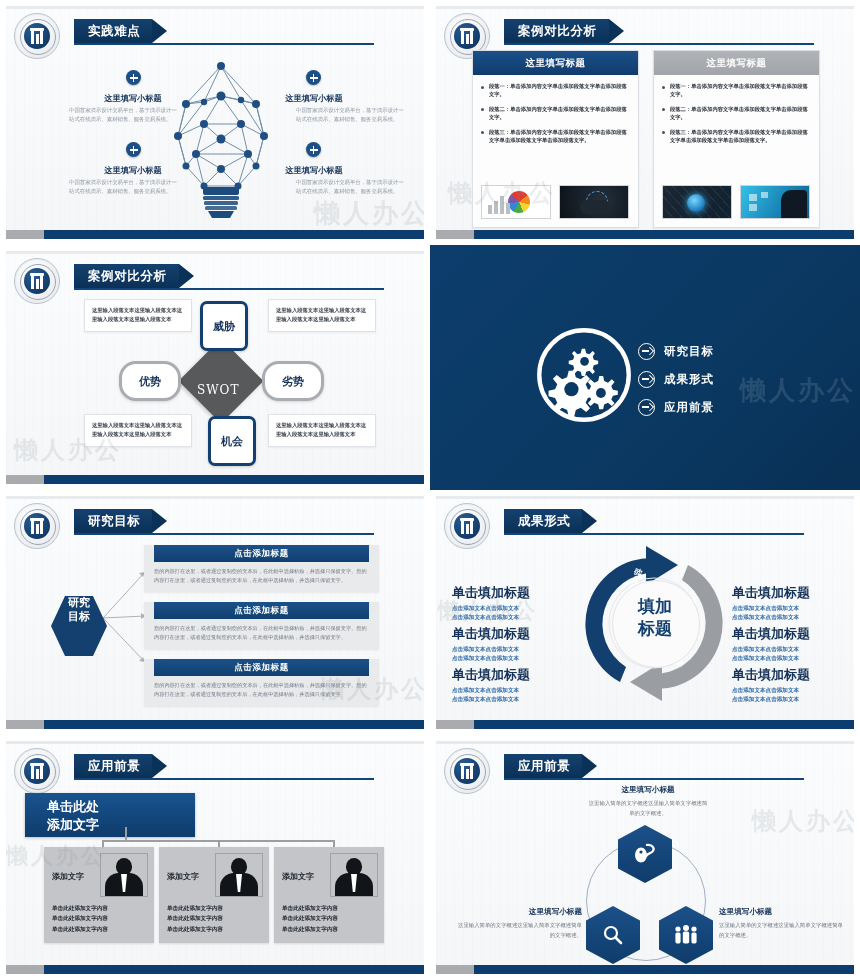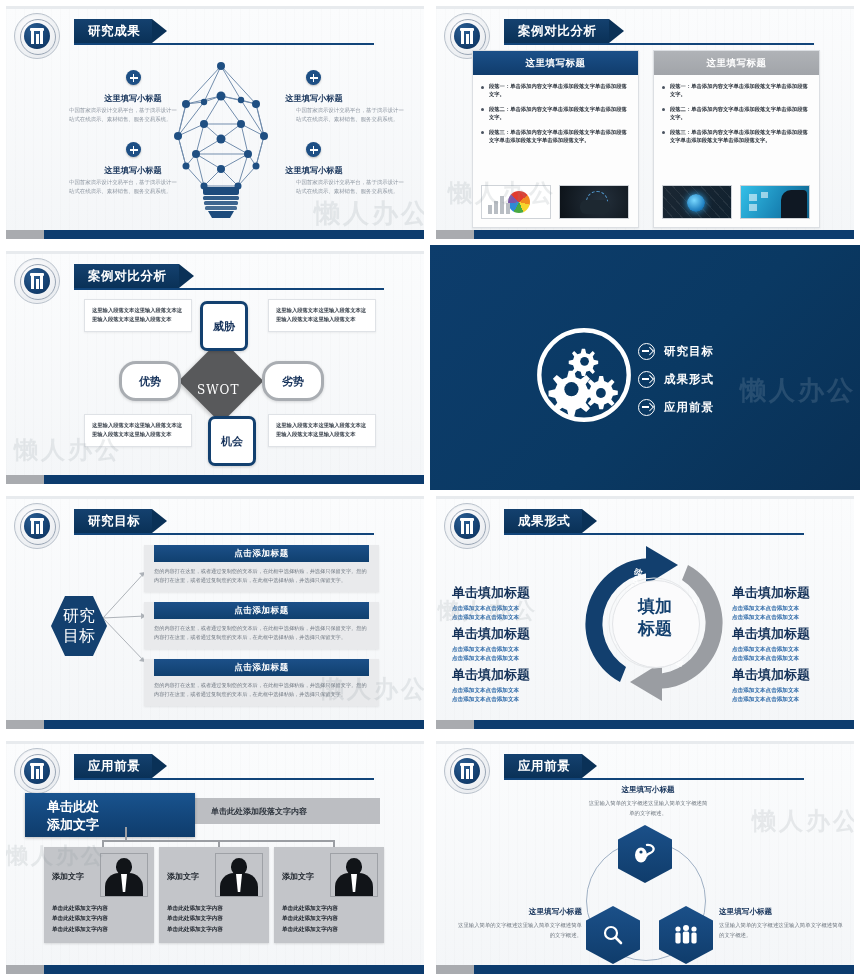--- a/index.html
+++ b/index.html
@@ -94,21 +94,21 @@
   .dark .bigtitle{position:absolute;left:122px;top:32px;color:#fff;font-size:19px;font-weight:bold;line-height:1.35;text-align:center;width:120px;letter-spacing:2px;}
   .gearcircle{position:absolute;left:110px;top:84px;width:88px;height:88px;border-radius:50%;border:4px solid #fff;}
   .dark .li{position:absolute;display:flex;align-items:center;gap:9px;color:#fff;font-size:11.5px;font-weight:bold;letter-spacing:1px;}
   .arrowdot{width:15px;height:15px;border-radius:50%;border:1.6px solid #fff;position:relative;flex:0 0 auto;}
   .arrowdot:before{content:"";position:absolute;left:3px;top:6.3px;width:7px;height:1.7px;background:#fff;}
   .arrowdot:after{content:"";position:absolute;left:7.5px;top:4.3px;width:4.5px;height:4.5px;border-top:1.7px solid #fff;border-right:1.7px solid #fff;transform:rotate(45deg);}
 
   
   .hexmain{position:absolute;left:45px;top:100px;width:56px;height:60px;background:#13406f;
     clip-path:polygon(25% 0%,75% 0%,100% 50%,75% 100%,25% 100%,0% 50%);
-    display:flex;align-items:center;justify-content:center;color:#fff;font-weight:normal;font-size:16px;line-height:1.25;text-align:center;}
+    display:flex;align-items:flex-start;justify-content:center;color:#fff;font-weight:bold;font-size:11px;line-height:1.25;text-align:center;}
   .gcard{position:absolute;left:138px;width:235px;background:#e9eaec;box-shadow:0 1px 2px rgba(0,0,0,.08);}
   .gcard .gh{height:17px;background:linear-gradient(180deg,#1c5089 0%,#10406f 100%);margin:0 10px;display:flex;align-items:center;justify-content:center;color:#fff;font-size:8.5px;font-weight:bold;letter-spacing:.6px;}
   .gcard .gb{padding:5px 10px 7px 10px;font-size:5.2px;line-height:1.75;color:#6f7781;}
 
   
   .cyc{position:absolute;left:138px;top:40px;width:160px;height:175px;}
   .cyc .inner{position:absolute;left:38px;top:44px;width:86px;height:86px;border-radius:50%;border:1px solid #e3e5e8;background:#fbfbfc;}
   .cyc .ctr{position:absolute;left:38px;top:60px;width:86px;text-align:center;color:#13406f;font-weight:bold;font-size:17px;line-height:1.28;}
   .s6 .lab{position:absolute;width:112px;}
   .s6 .lab .h{font-size:13px;font-weight:bold;color:#16335a;margin-bottom:2px;}
@@ -150,21 +150,21 @@
         <div class="gate">
             <div class="bar roof"></div>
             <div class="bar l"></div>
             <div class="bar r"></div>
             <div class="bar m"></div>
           </div>
       </div>
 
       <div class="title-wrap">
         <div class="title">
-            <span>研究成果</span>
+            <span>实践难点</span>
             <span class="arrow"></span>
           </div>
       </div>
       <div class="title-line" style="width:300px"></div>
 
       <svg class="bulb" viewBox="0 0 130 165">
         <g stroke="#6a87a8" stroke-width="1" fill="none" opacity=".95">
           <path d="M65 12 L30 50 L22 82 L30 112 L48 132 L82 132 L100 112 L108 82 L100 50 Z"></path>
           <path d="M65 12 L48 48 M65 12 L85 46 M30 50 L65 42 M100 50 L65 42 M22 82 L48 70 M108 82 L85 70
                    M65 42 L48 70 M65 42 L85 70 M48 70 L85 70 M48 70 L40 100 M85 70 L92 100 M40 100 L92 100
@@ -548,21 +548,20 @@
           </div>
       </div>
       <div class="title-wrap">
         <div class="title">
             <span>应用前景</span>
             <span class="arrow"></span>
           </div>
       </div>
       <div class="title-line" style="width:300px"></div>
 
-      <div class="topbar">单击此处添加段落文字内容</div>
       <div class="topnav">
         <div>单击此处</div>
         <div>添加文字</div>
       </div>
 
       <div class="conn" style="left:119px;top:86px;width:1.5px;height:14px"></div>
       <div class="conn" style="left:96px;top:99px;width:232px;height:1.5px"></div>
       <div class="conn" style="left:96px;top:99px;width:1.5px;height:8px"></div>
       <div class="conn" style="left:212px;top:99px;width:1.5px;height:8px"></div>
       <div class="conn" style="left:327px;top:99px;width:1.5px;height:8px"></div>

